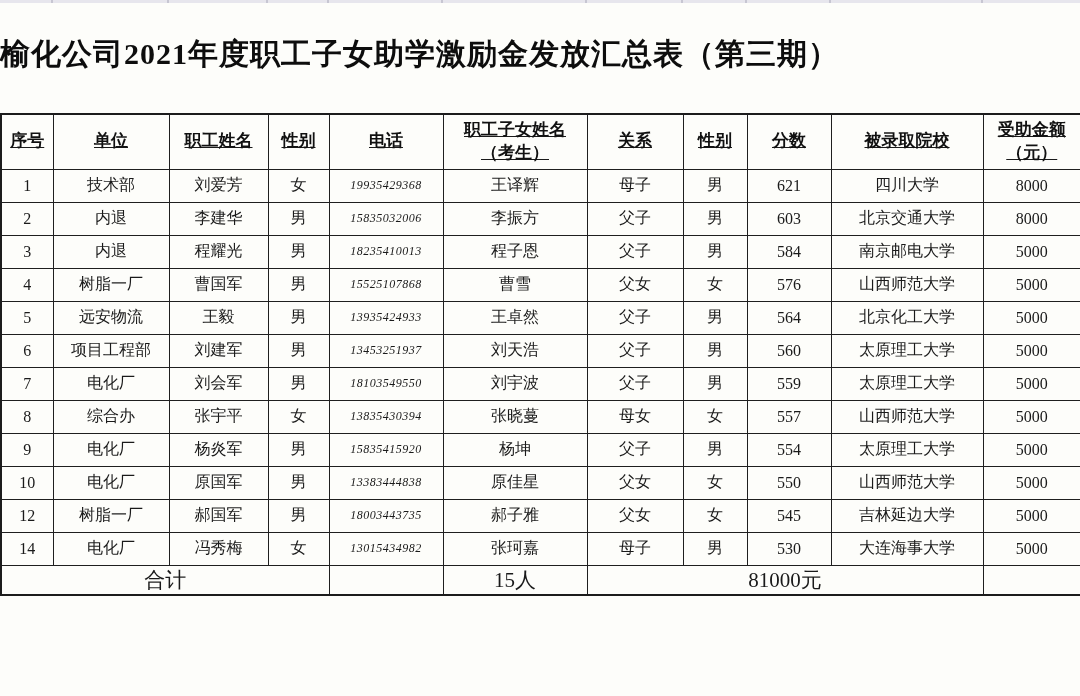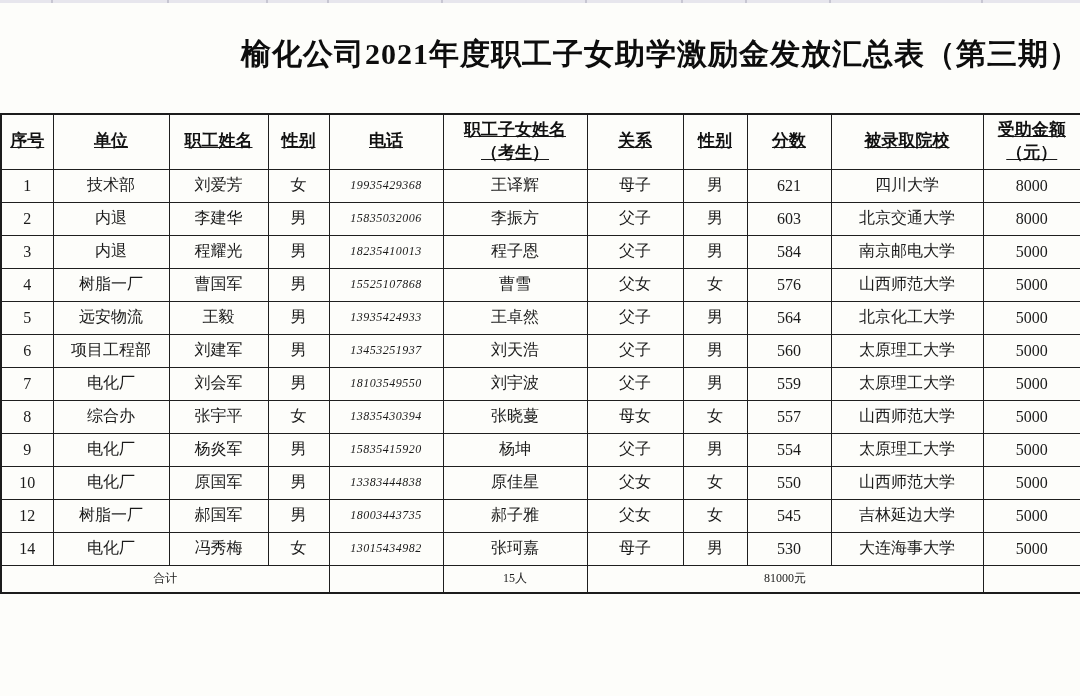--- a/index.html
+++ b/index.html
@@ -22,21 +22,21 @@
       linear-gradient(#c7c6d2,#c7c6d2), linear-gradient(#c7c6d2,#c7c6d2),
       linear-gradient(#c7c6d2,#c7c6d2), linear-gradient(#c7c6d2,#c7c6d2),
       linear-gradient(#c7c6d2,#c7c6d2), linear-gradient(#c7c6d2,#c7c6d2),
       linear-gradient(#c7c6d2,#c7c6d2), linear-gradient(#c7c6d2,#c7c6d2);
     background-position: 51px 0, 167px 0, 266px 0, 327px 0, 441px 0, 585px 0, 681px 0, 745px 0, 829px 0, 981px 0;
   }
   .page-title {
     position: absolute;
     top: 34px; left: 0;
     width: 1080px;
-    text-align: right;
+    text-align: left;
     font-size: 30px;
     font-weight: 900;
     letter-spacing: 1px;
     color: #0d0d0d;
   }
   table.main {
     position: absolute;
     top: 113px; left: 0;
     width: 1080px;
     border-collapse: collapse;
@@ -56,21 +56,21 @@
   table.main thead th {
     font-size: 17px;
     font-weight: bold;
     white-space: pre-line;
     line-height: 1.35;
     color: #111;
   }
   table.main tbody tr { height: 33px; }
   table.main tfoot tr { height: 28px; }
   table.main td.col-phone { font-size: 12px; letter-spacing: 0.5px; font-style: italic; }
-  table.main tfoot td { font-size: 12px; font-weight: normal; margin-top: 48px; }
+  table.main tfoot td { font-size: 21px; font-weight: normal; margin-top: 48px; }
 </style>
 </head>
 <body>
 
 <div class="top-strip"></div>
 
 <div class="page-title">榆化公司2021年度职工子女助学激励金发放汇总表（第三期）</div>
 
 <table class="main">
   <colgroup>

